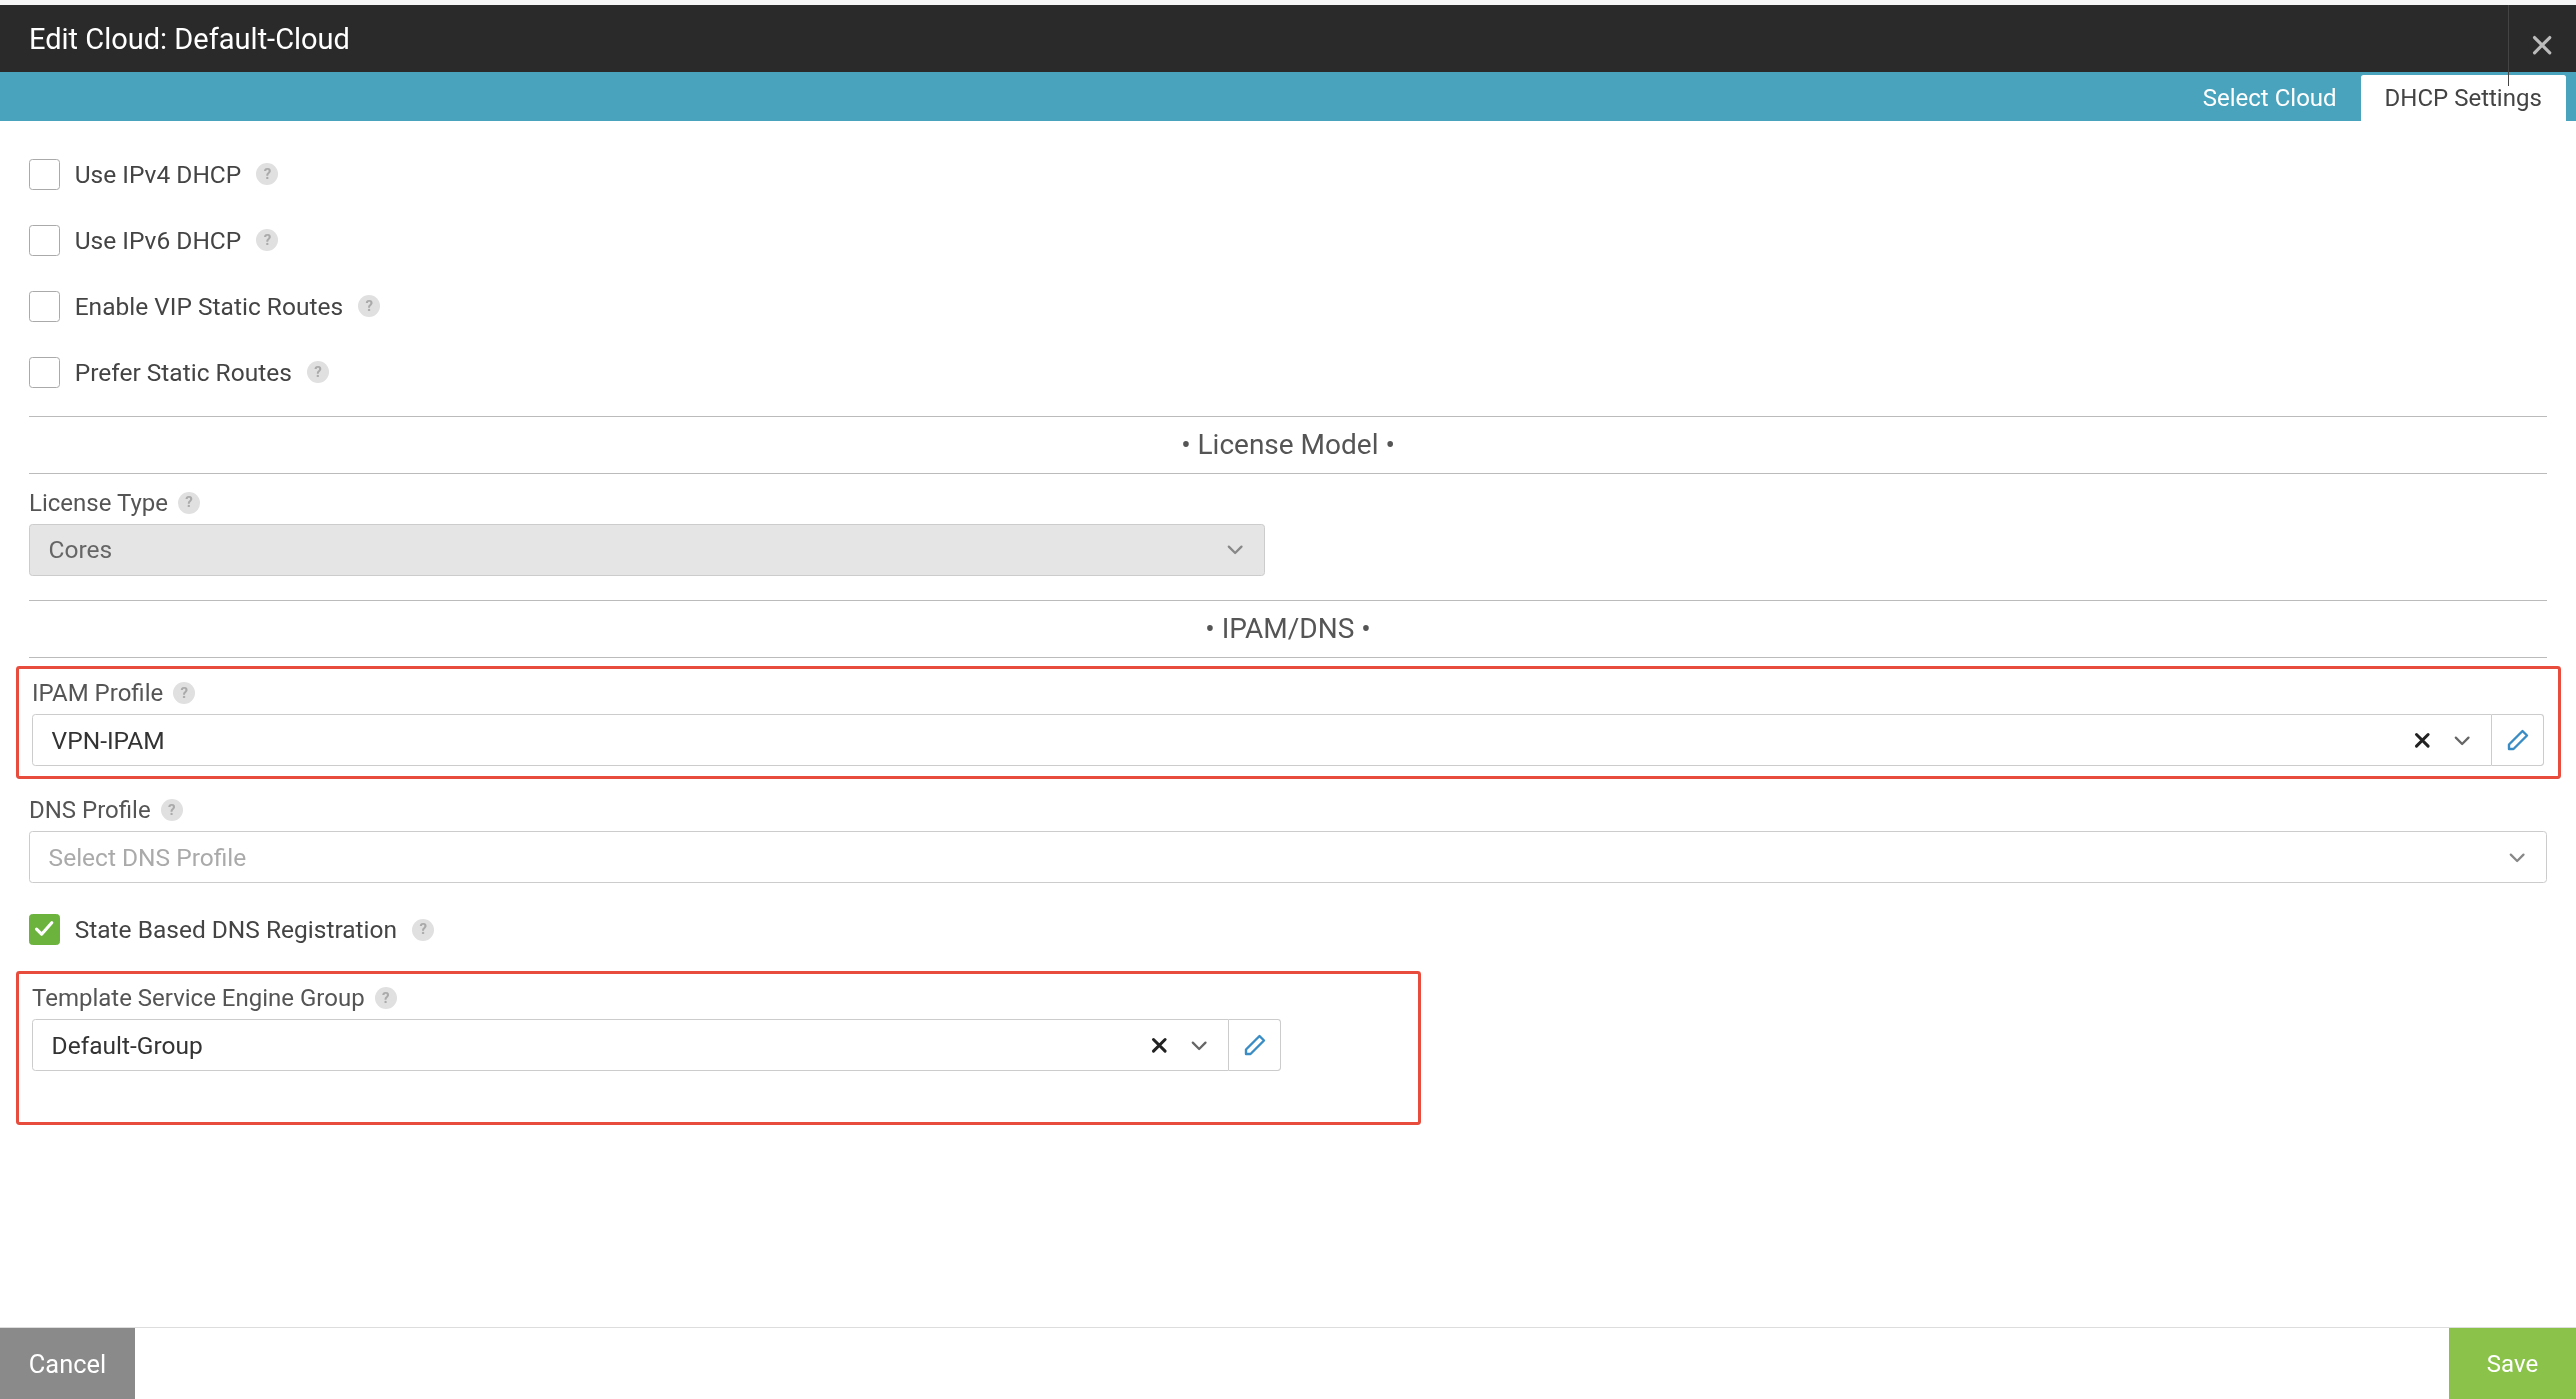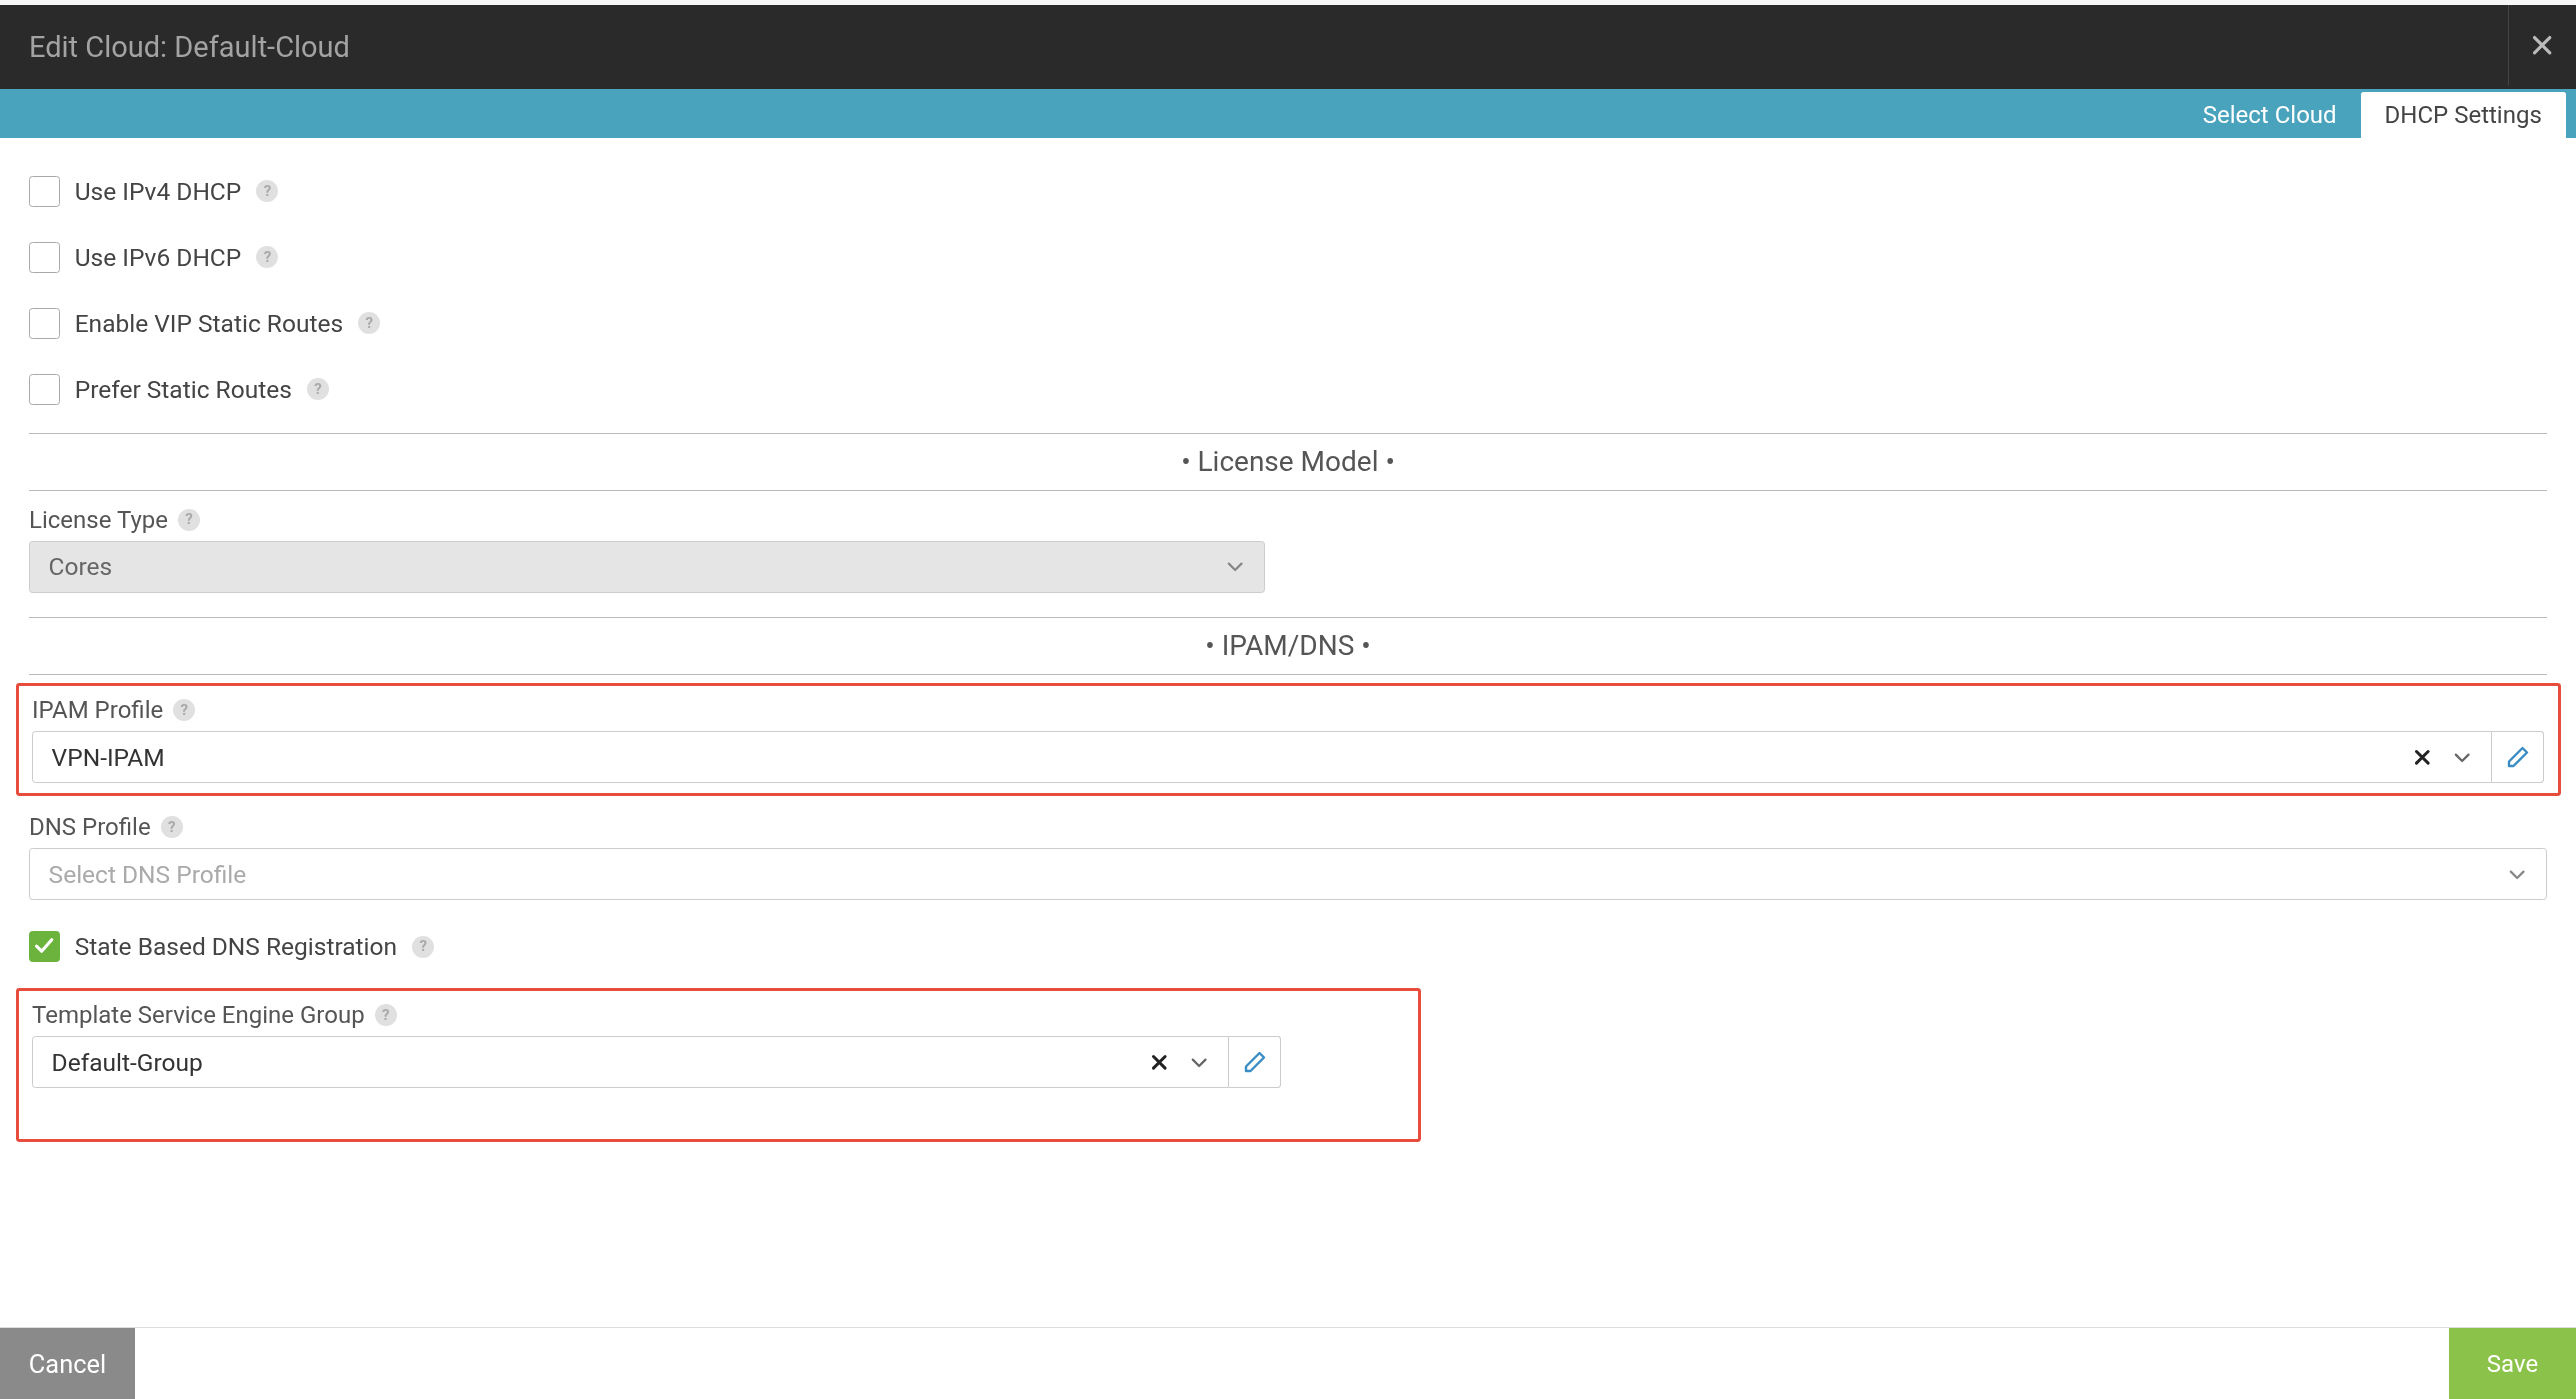--- a/index.html
+++ b/index.html
@@ -22,22 +22,22 @@
     height: 1395px;
     background: #fff;
     display: flex;
     flex-direction: column;
     position: relative;
   }
 
   
   .titlebar {
     background: #2a2a2a;
-    color: #a3a3a3;
-    height: 84px;
+    color: #ffffff;
+    height: 67px;
     display: flex;
     align-items: center;
     padding: 8px 29px;
     position: relative;
   }
   .titlebar-title {
     font-size: 29px;
     font-weight: 400;
   }
   .titlebar-close {

